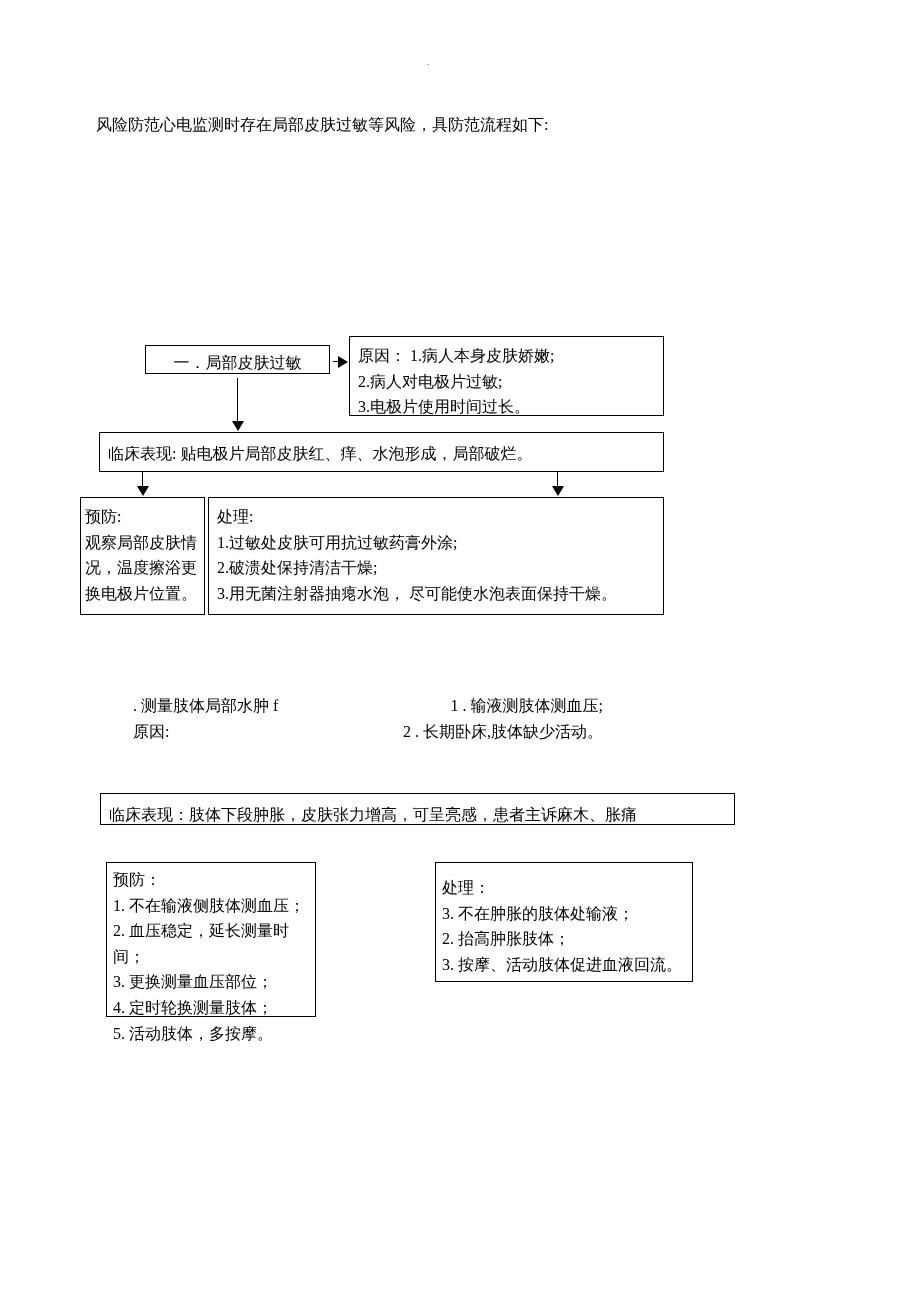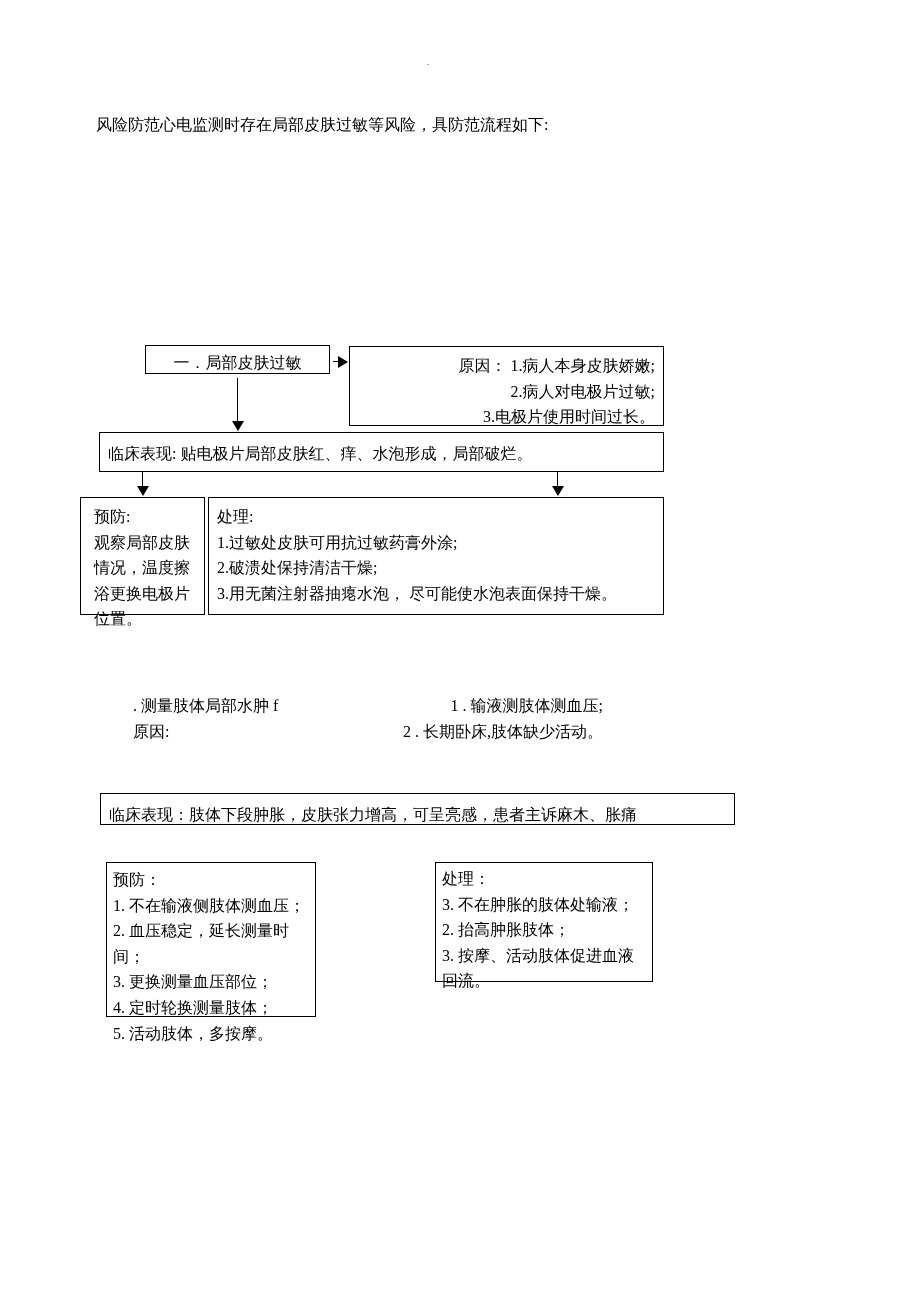--- a/index.html
+++ b/index.html
@@ -32,39 +32,38 @@
     }
     .box1 {
       top: 345px;
       left: 145px;
       width: 185px;
       height: 29px;
       text-align: center;
       padding-top: 4px;
     }
     .box2 {
-      top: 346px;
+      top: 336px;
       left: 349px;
       width: 315px;
       height: 80px;
-      text-align: right;
     }
     .box3 {
       top: 432px;
       left: 99px;
       width: 565px;
       height: 40px;
       padding-top: 8px;
     }
     .box4 {
       top: 497px;
       left: 80px;
       width: 125px;
       height: 118px;
-      padding: 6px 13px;
+      padding: 6px 4px;
     }
     .box5 {
       top: 497px;
       left: 208px;
       width: 456px;
       height: 118px;
     }
     .text6 {
       position: absolute;
       top: 693px;
@@ -89,23 +88,23 @@
       top: 862px;
       left: 98px;
       width: 210px;
       height: 155px;
       padding: 4px 6px;
       margin-left: 8px;
     }
     .box10 {
       top: 862px;
       left: 435px;
-      width: 218px;
+      width: 258px;
       height: 120px;
-      padding: 3px 6px;
+      padding: 12px 6px;
     }
     .arrow-right {
       position: absolute;
     }
     .arrow-right::before {
       content: "";
       position: absolute;
       top: 7px;
       left: 0;
       width: 100%;

